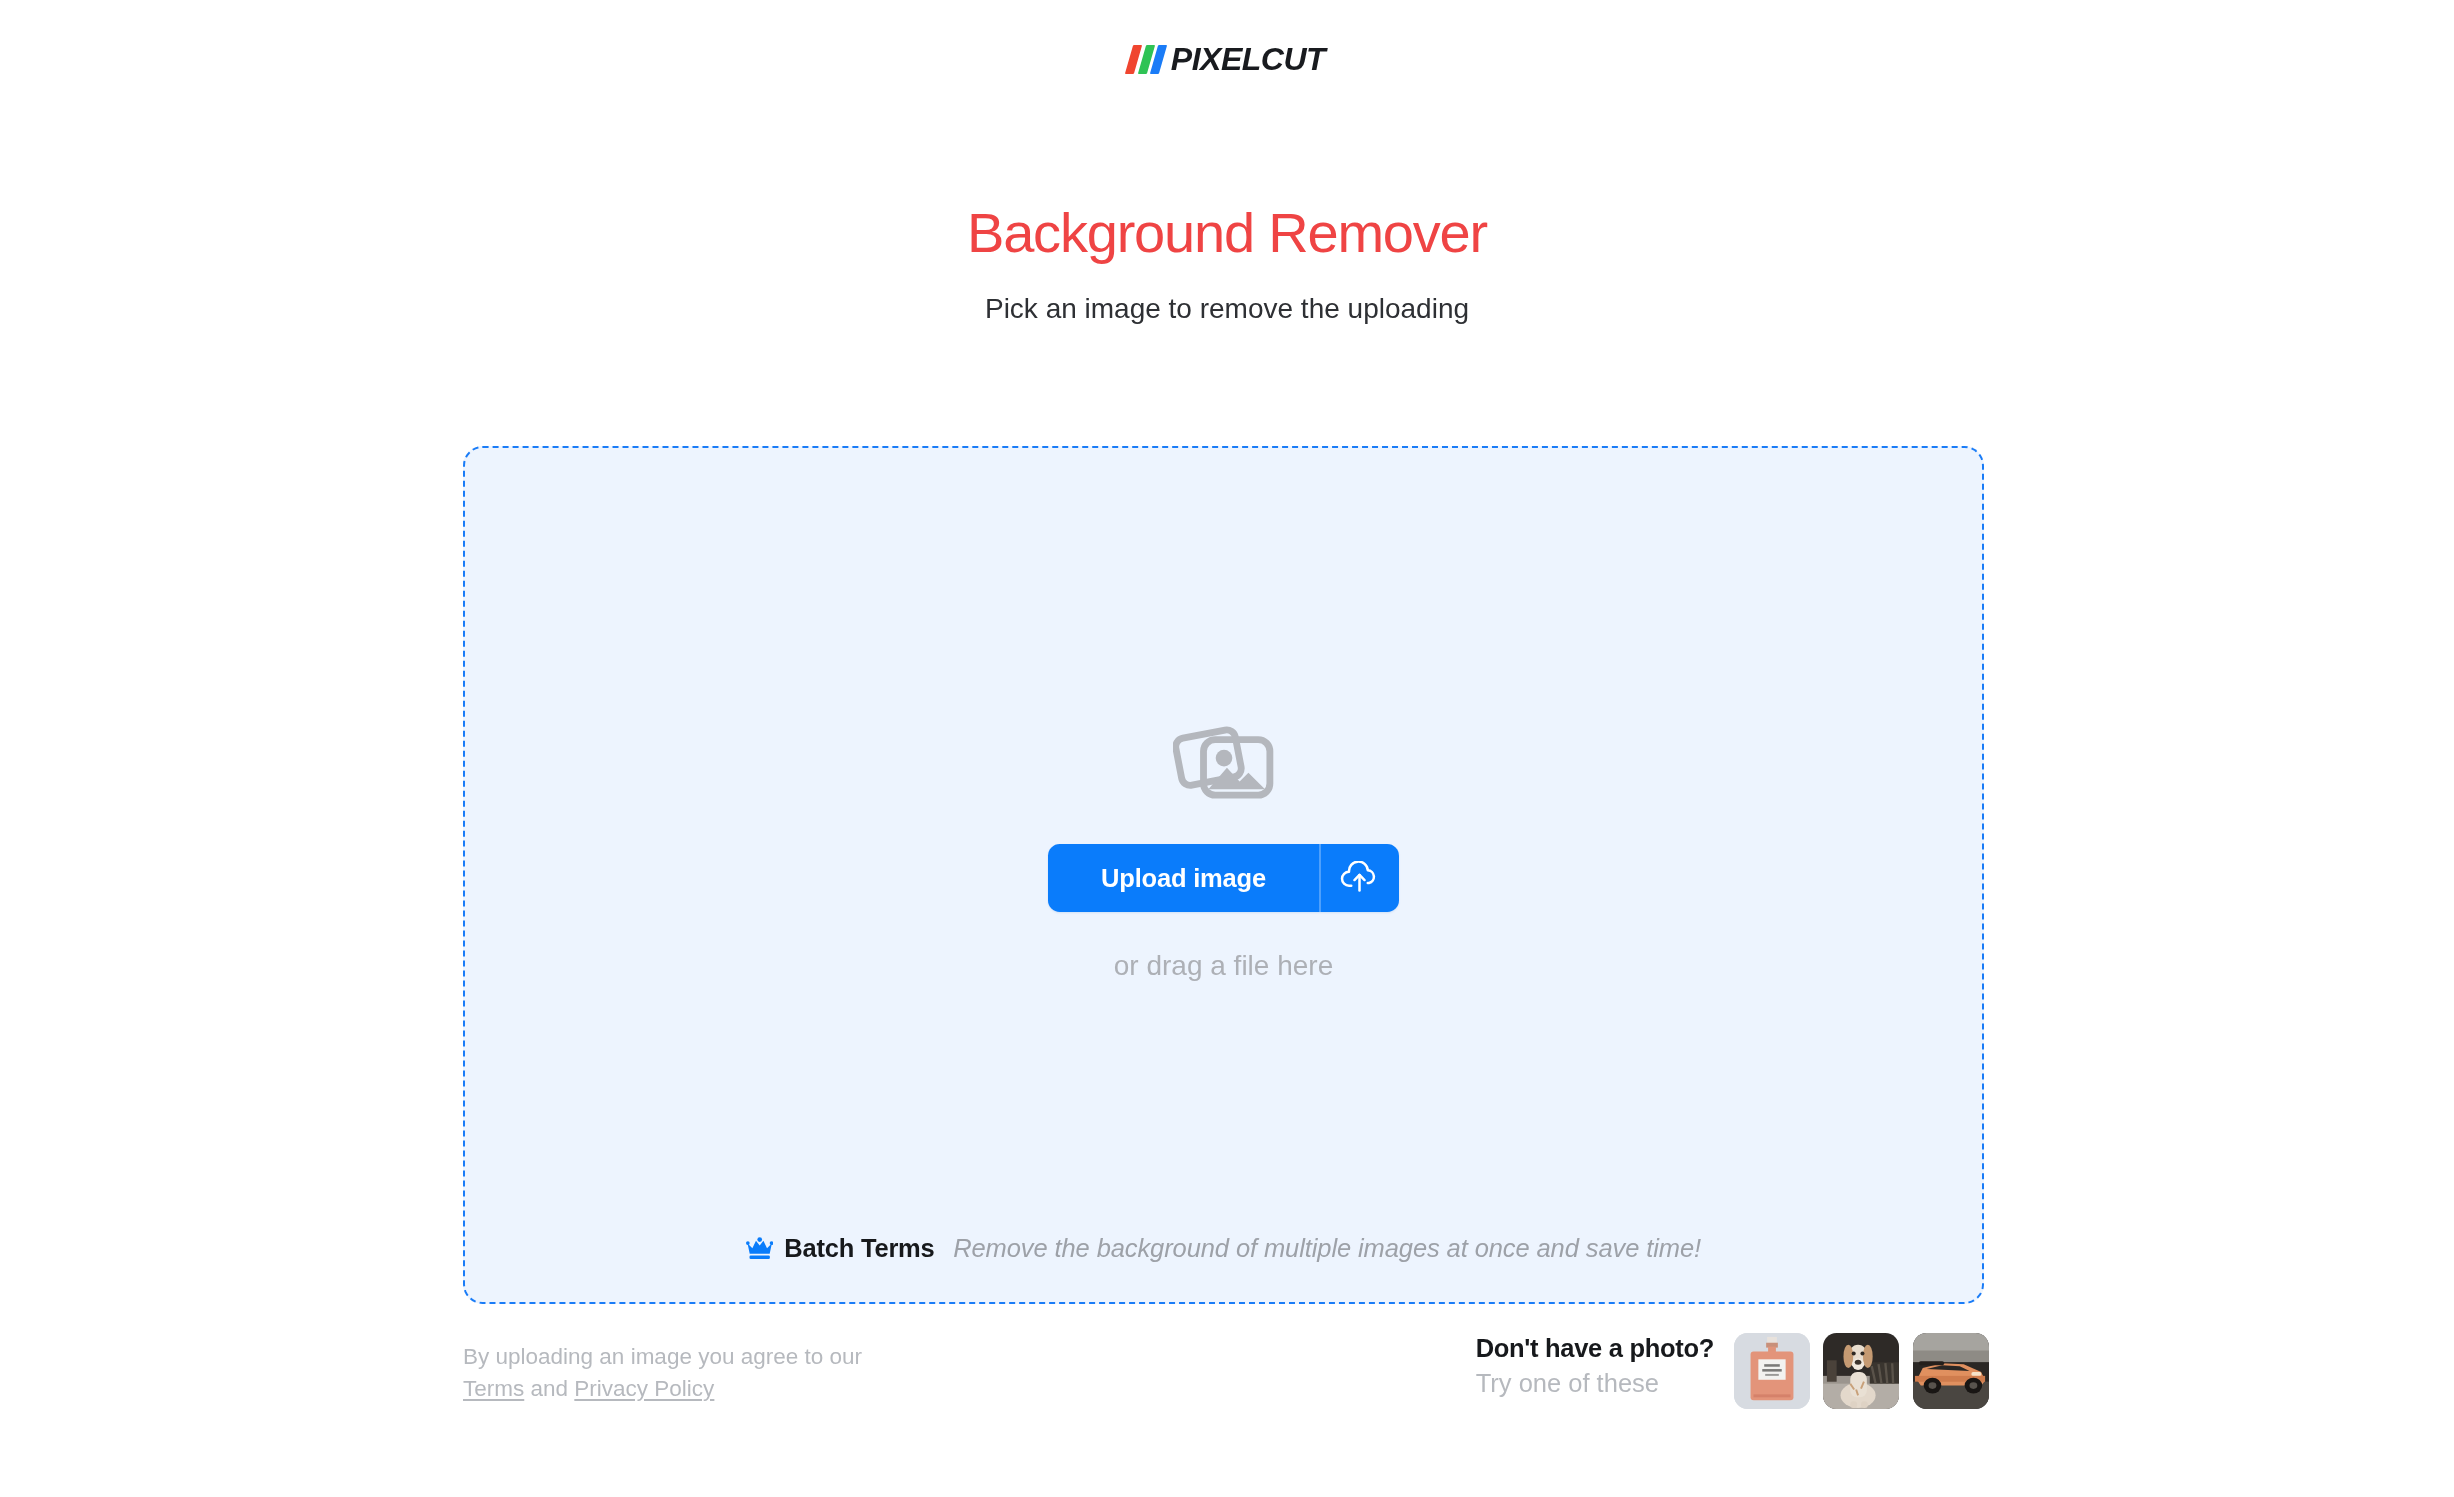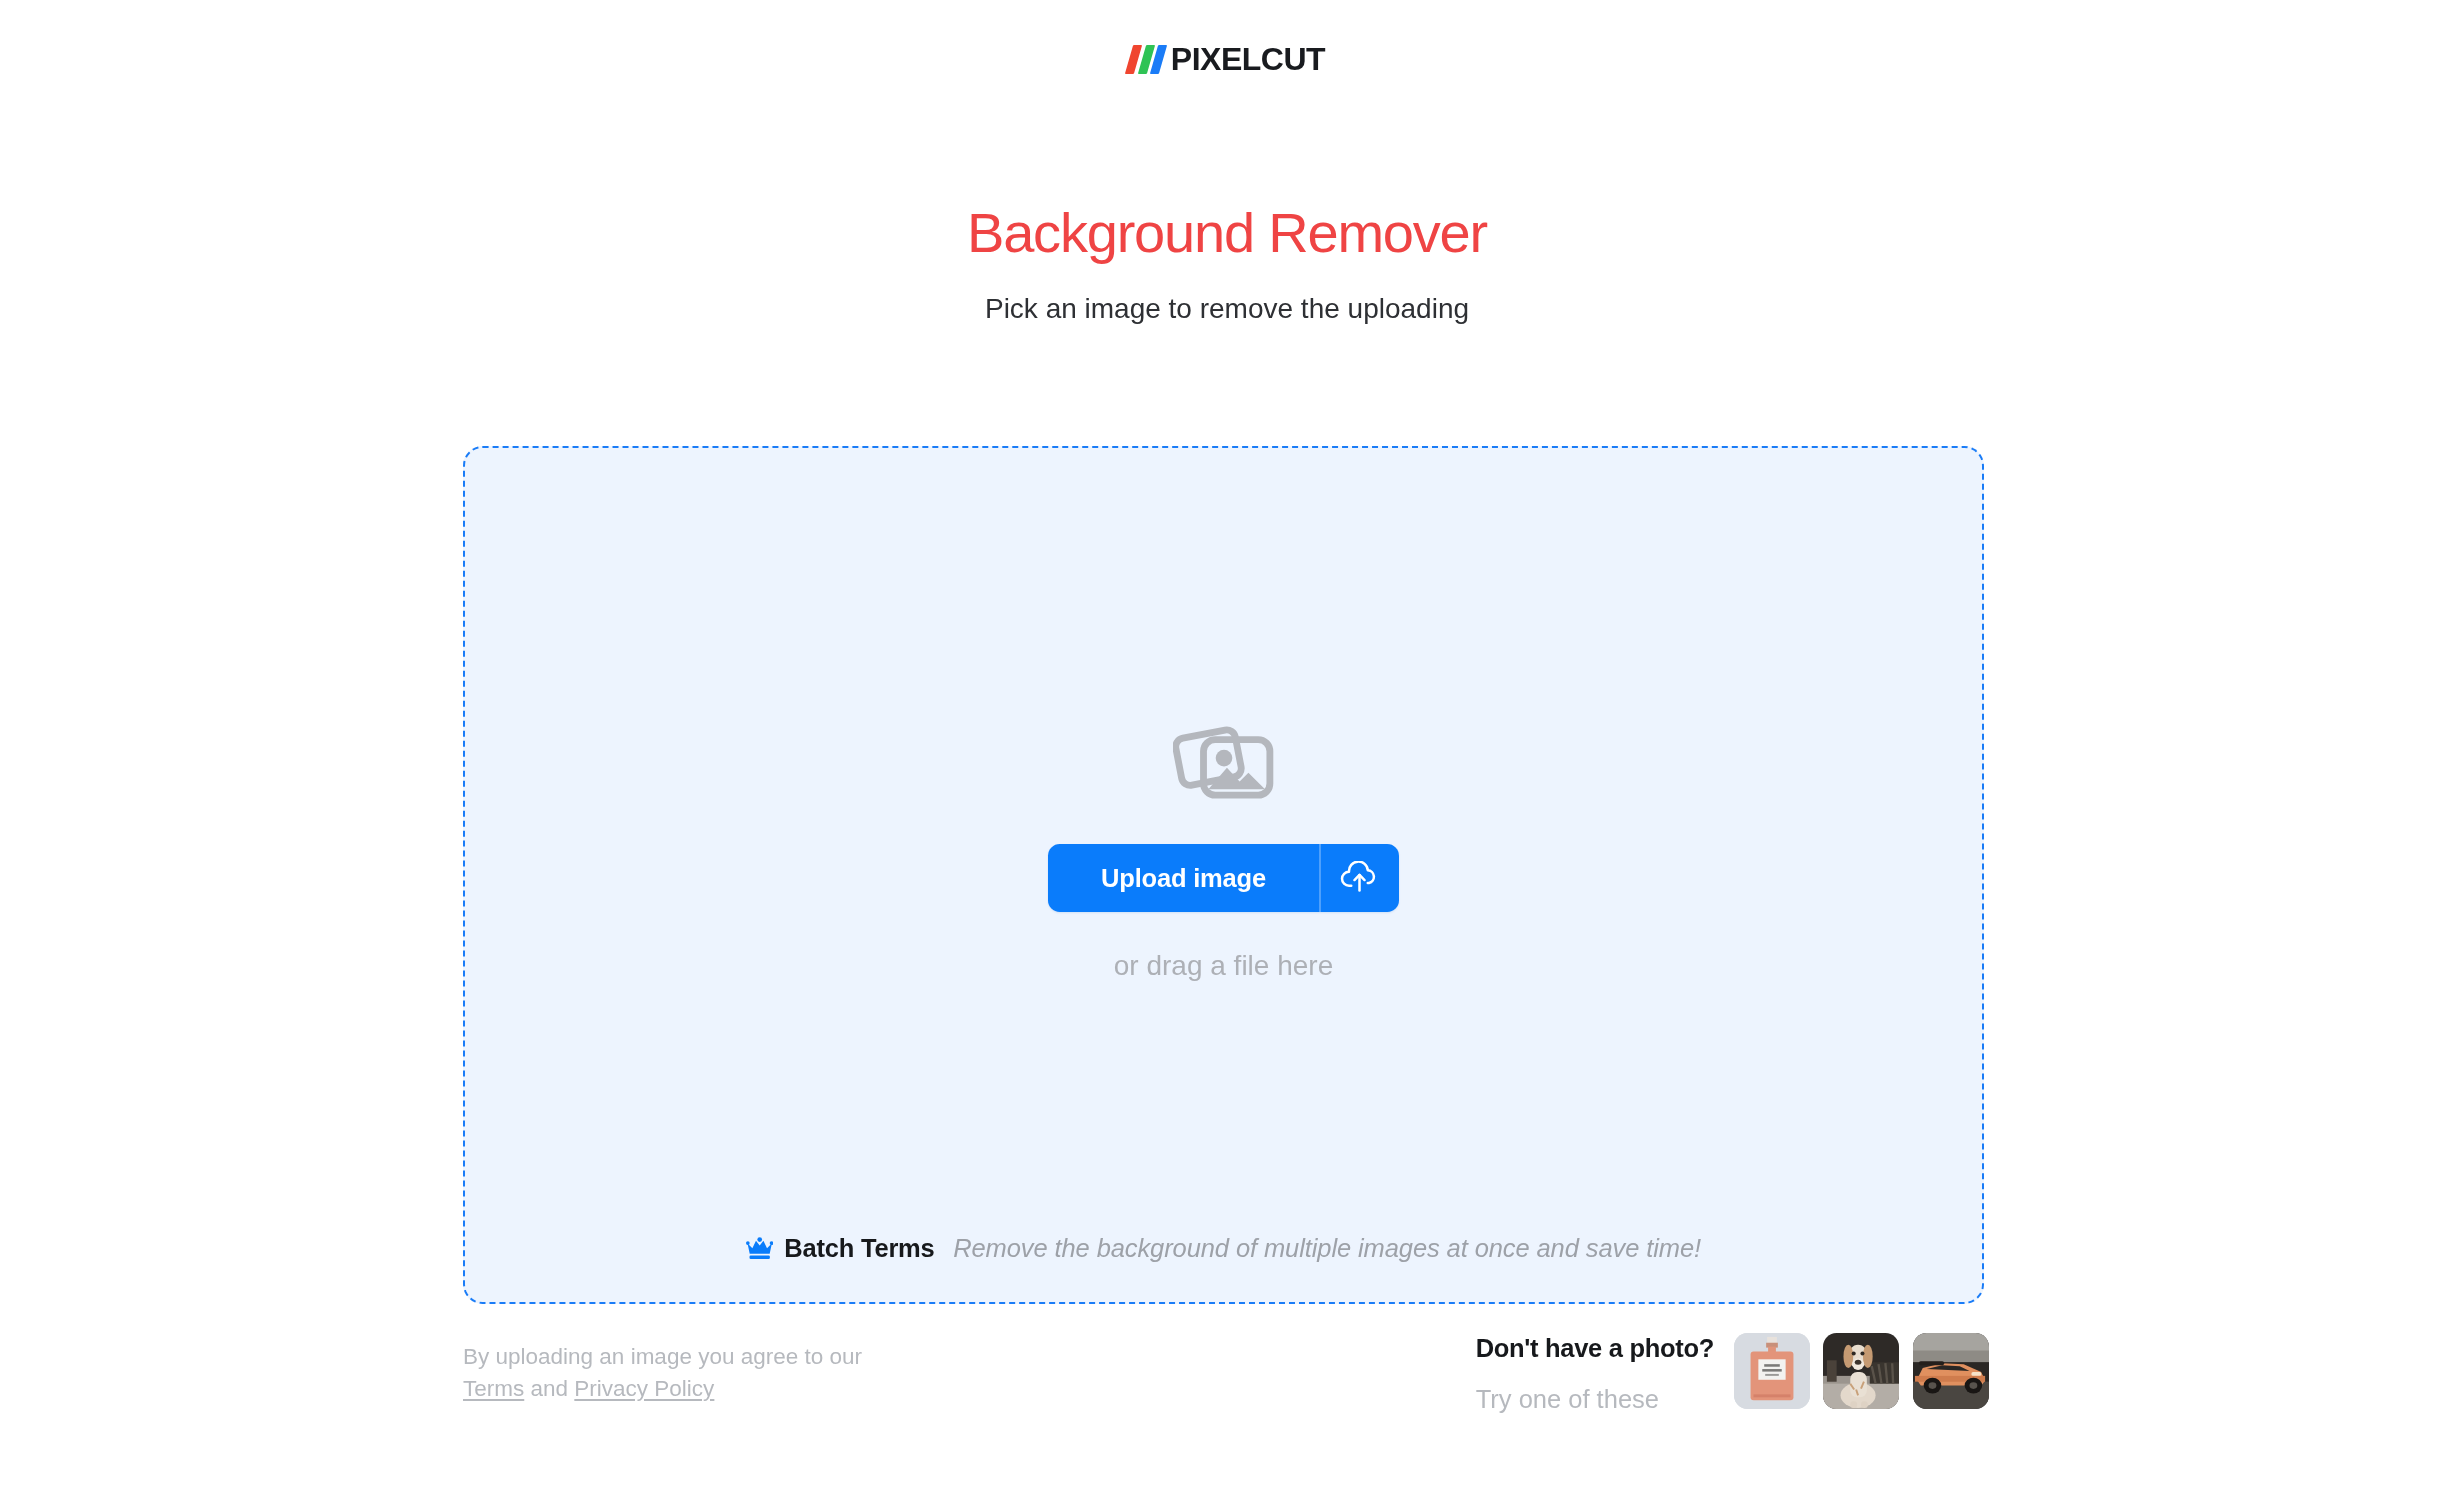--- a/index.html
+++ b/index.html
@@ -21,20 +21,21 @@
 
   
   .logo-wrap {
     position: absolute;
     top: 43px;
     left: 0;
     width: 2454px;
     display: flex;
     justify-content: center;
     align-items: flex-start;
+    font-style: italic;
   }
   .logo {
     display: flex;
     align-items: center;
     gap: 7.8px;
   }
   .logo-bars {
     display: flex;
     align-items: center;
     gap: 3.9px;
@@ -212,21 +213,21 @@
     font-weight: 700;
     color: #17191c;
     letter-spacing: -0.3px;
     line-height: 1.25;
   }
   .samples-sub {
     font-size: 25.5px;
     font-weight: 400;
     color: #b6b9be;
     line-height: 1.25;
-    margin-top: 19px;
+    margin-top: 3px;
   }
   .thumbs { display: flex; gap: 13.7px; }
   .thumb {
     width: 76px;
     height: 76px;
     border-radius: 13.7px;
     overflow: hidden;
     cursor: pointer;
     display: block;
     background: #d9dde3;

